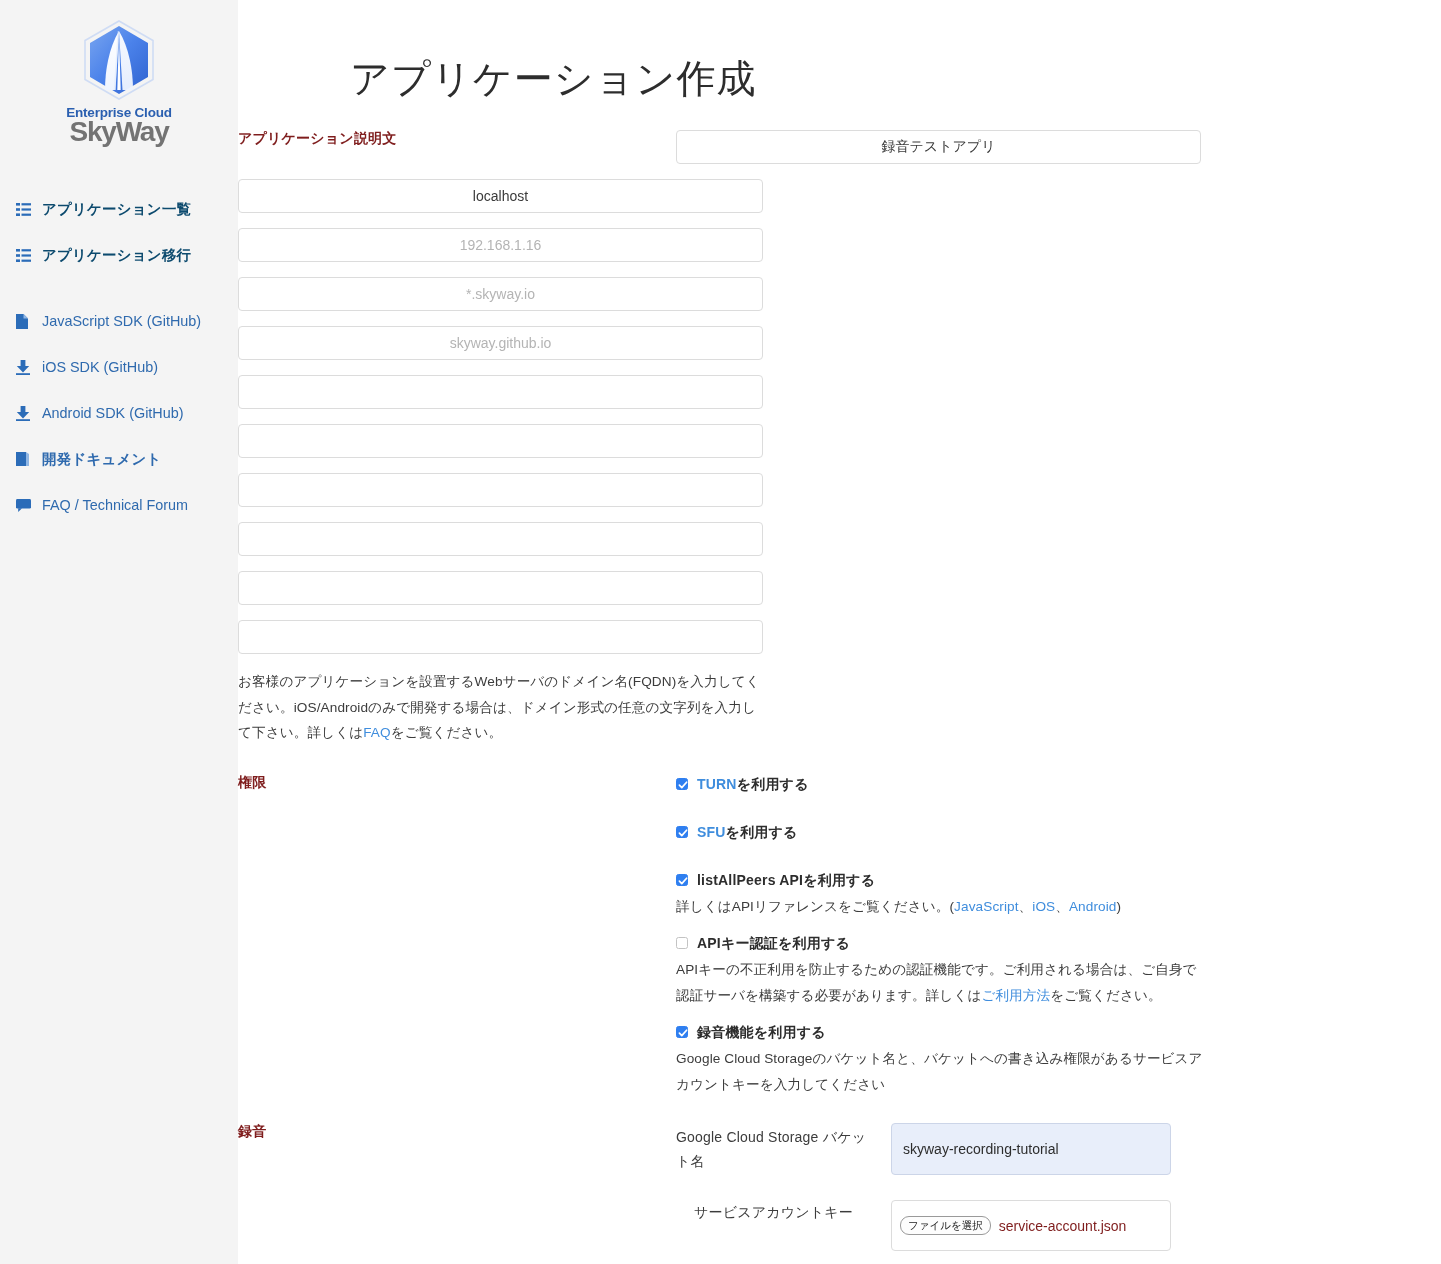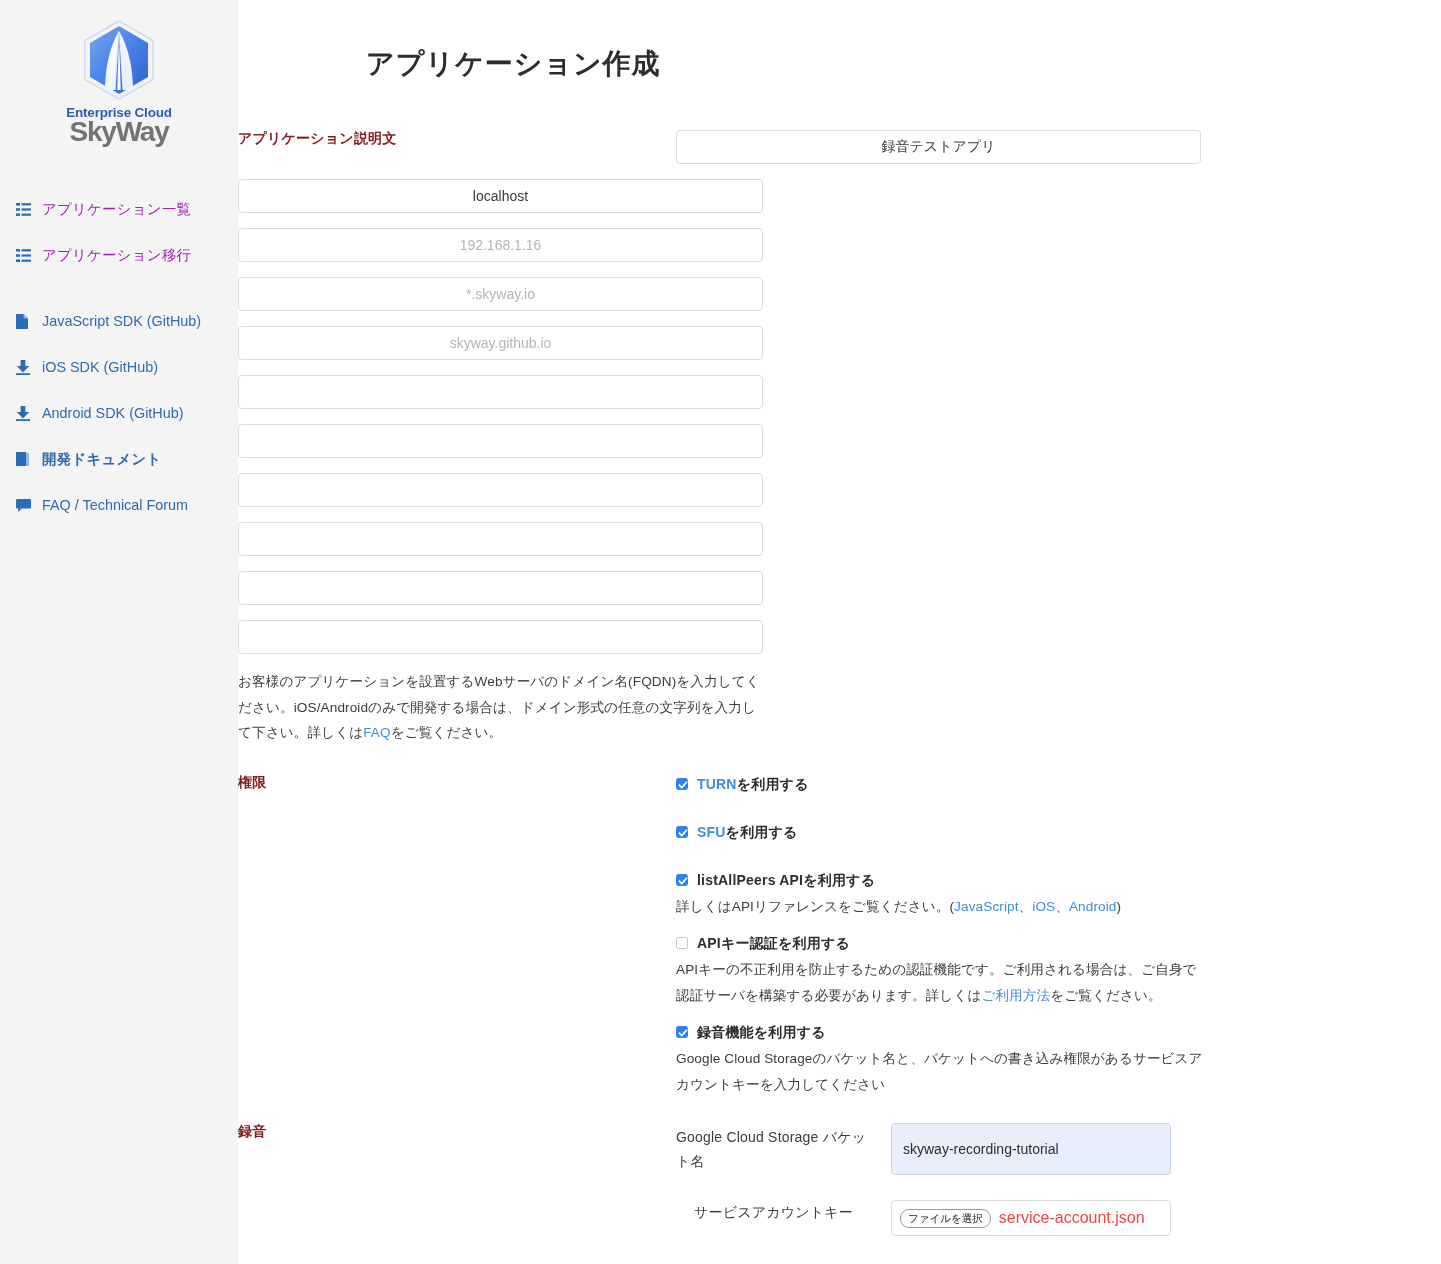--- a/index.html
+++ b/index.html
@@ -45,32 +45,32 @@
     cursor: pointer;
   }
   .nav-item .ic {
     width: 19px; min-width: 19px; height: 16px;
     display: flex; align-items: center; justify-content: flex-start;
     margin-right: 7px; color: #2b6cb8;
   }
   .nav-item .lbl {
     font-size: 14.4px; color: #2f6aae; white-space: nowrap;
   }
-  .nav-item.jp .lbl { font-weight: 400; color:#a21caf; letter-spacing: 0.3px;}
+  .nav-item.jp .lbl { font-weight: 700; color:#0c4a6e; letter-spacing: 0.3px;}
   .nav-group-gap { height: 20px; }
   .nav-item.doc .lbl { font-weight: 700; letter-spacing: 0.3px;}
 
   
   .main { flex: 1; position: relative; background: #fff; }
   .page-title {
     position: absolute;
-    left: 128px; top: 26px;
-    font-size: 28px;
+    left: 112px; top: 26px;
+    font-size: 39px;
     color: #2d2d2d;
-    font-weight: 700;
+    font-weight: 400;
     letter-spacing: 1px;
     white-space: nowrap;
   }
 
   .form { position: absolute; left: 0; top: 130px; width: 100%; }
 
   .row { display: flex; width: 100%; margin-bottom: 0; }
   .row-label {
     width: 438px; min-width: 438px;
     text-align: left;
@@ -154,42 +154,42 @@
     border-radius: 4px;
     background: #e8eefa;
     font-size: 14px;
     color: #2d2d2d;
     padding: 0 11px;
     font-family: inherit;
     outline: none;
   }
   .filebox {
     width: 280px;
-    height: 36px;
+    height: 51px;
     border: 1px solid #dcdcdc;
     border-radius: 4px;
     background: #fff;
     display: flex; align-items: center;
     padding: 0 8px;
   }
   .filebtn {
     border: 1px solid #9a9a9a;
     border-radius: 9px;
     background: #fdfdfd;
     font-size: 10.5px;
     color: #202020;
     padding: 1px 7px 2px 7px;
     font-family: inherit;
     white-space: nowrap;
     cursor: pointer;
     line-height: 14px;
   }
   .filename {
-    font-size: 16px;
-    color: #ef4444;
+    font-size: 14px;
+    color: #7f1d1d;
     margin-left: 8px;
     white-space: nowrap;
   }
 </style>
 </head>
 <body>
 
 <div class="page">
 
   <aside class="sidebar">

